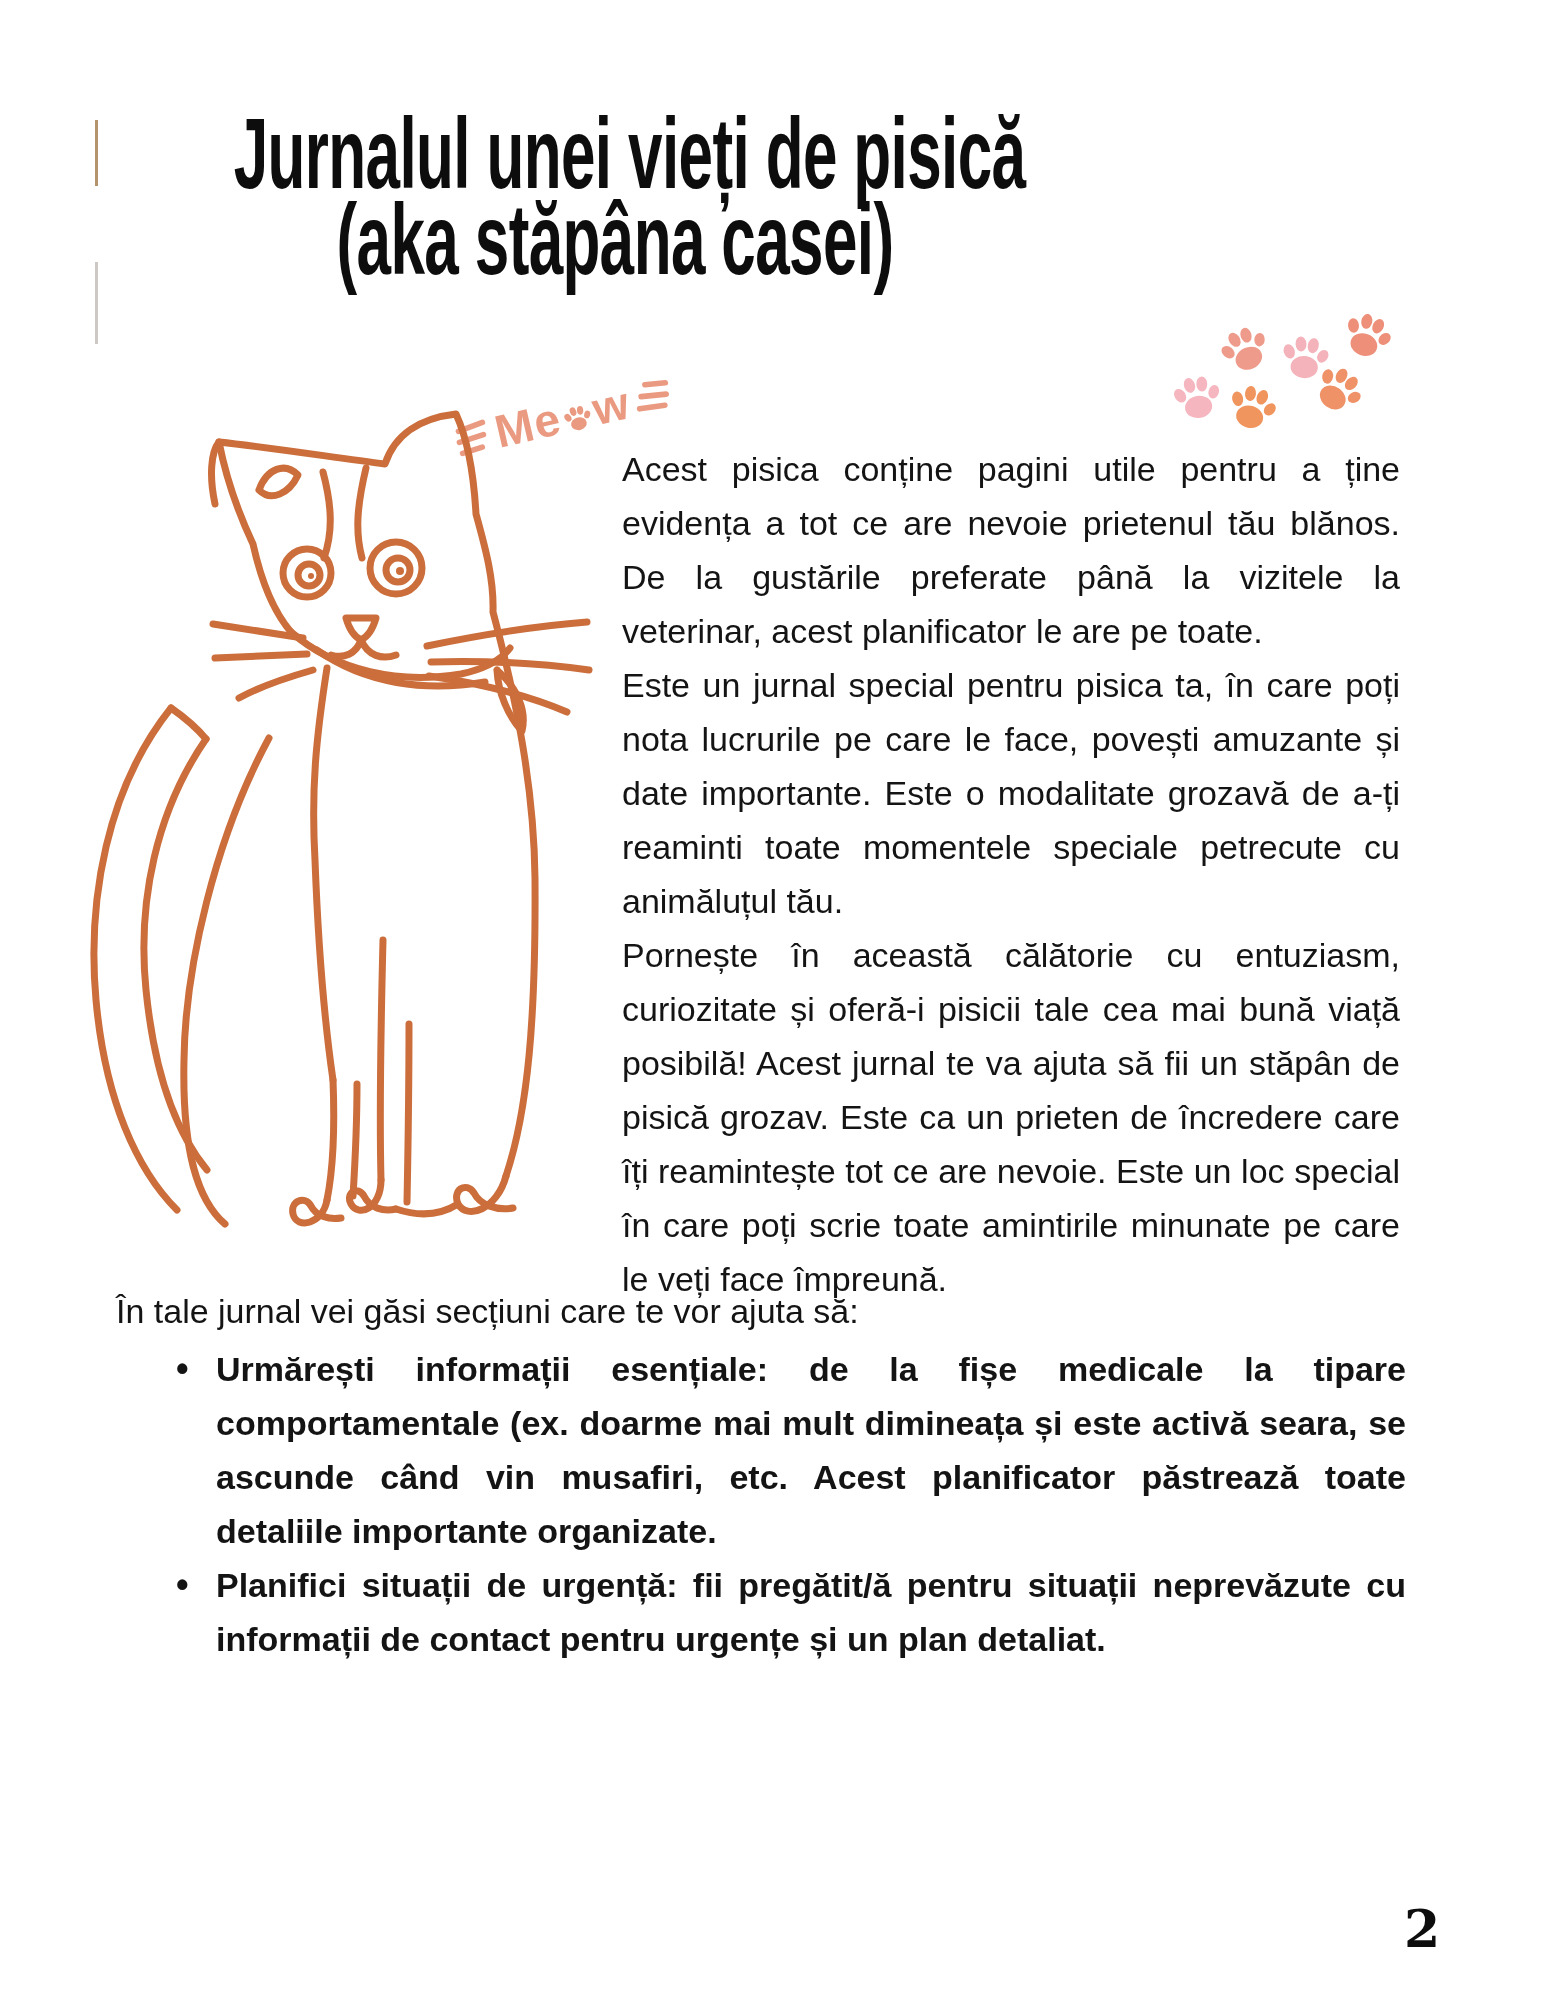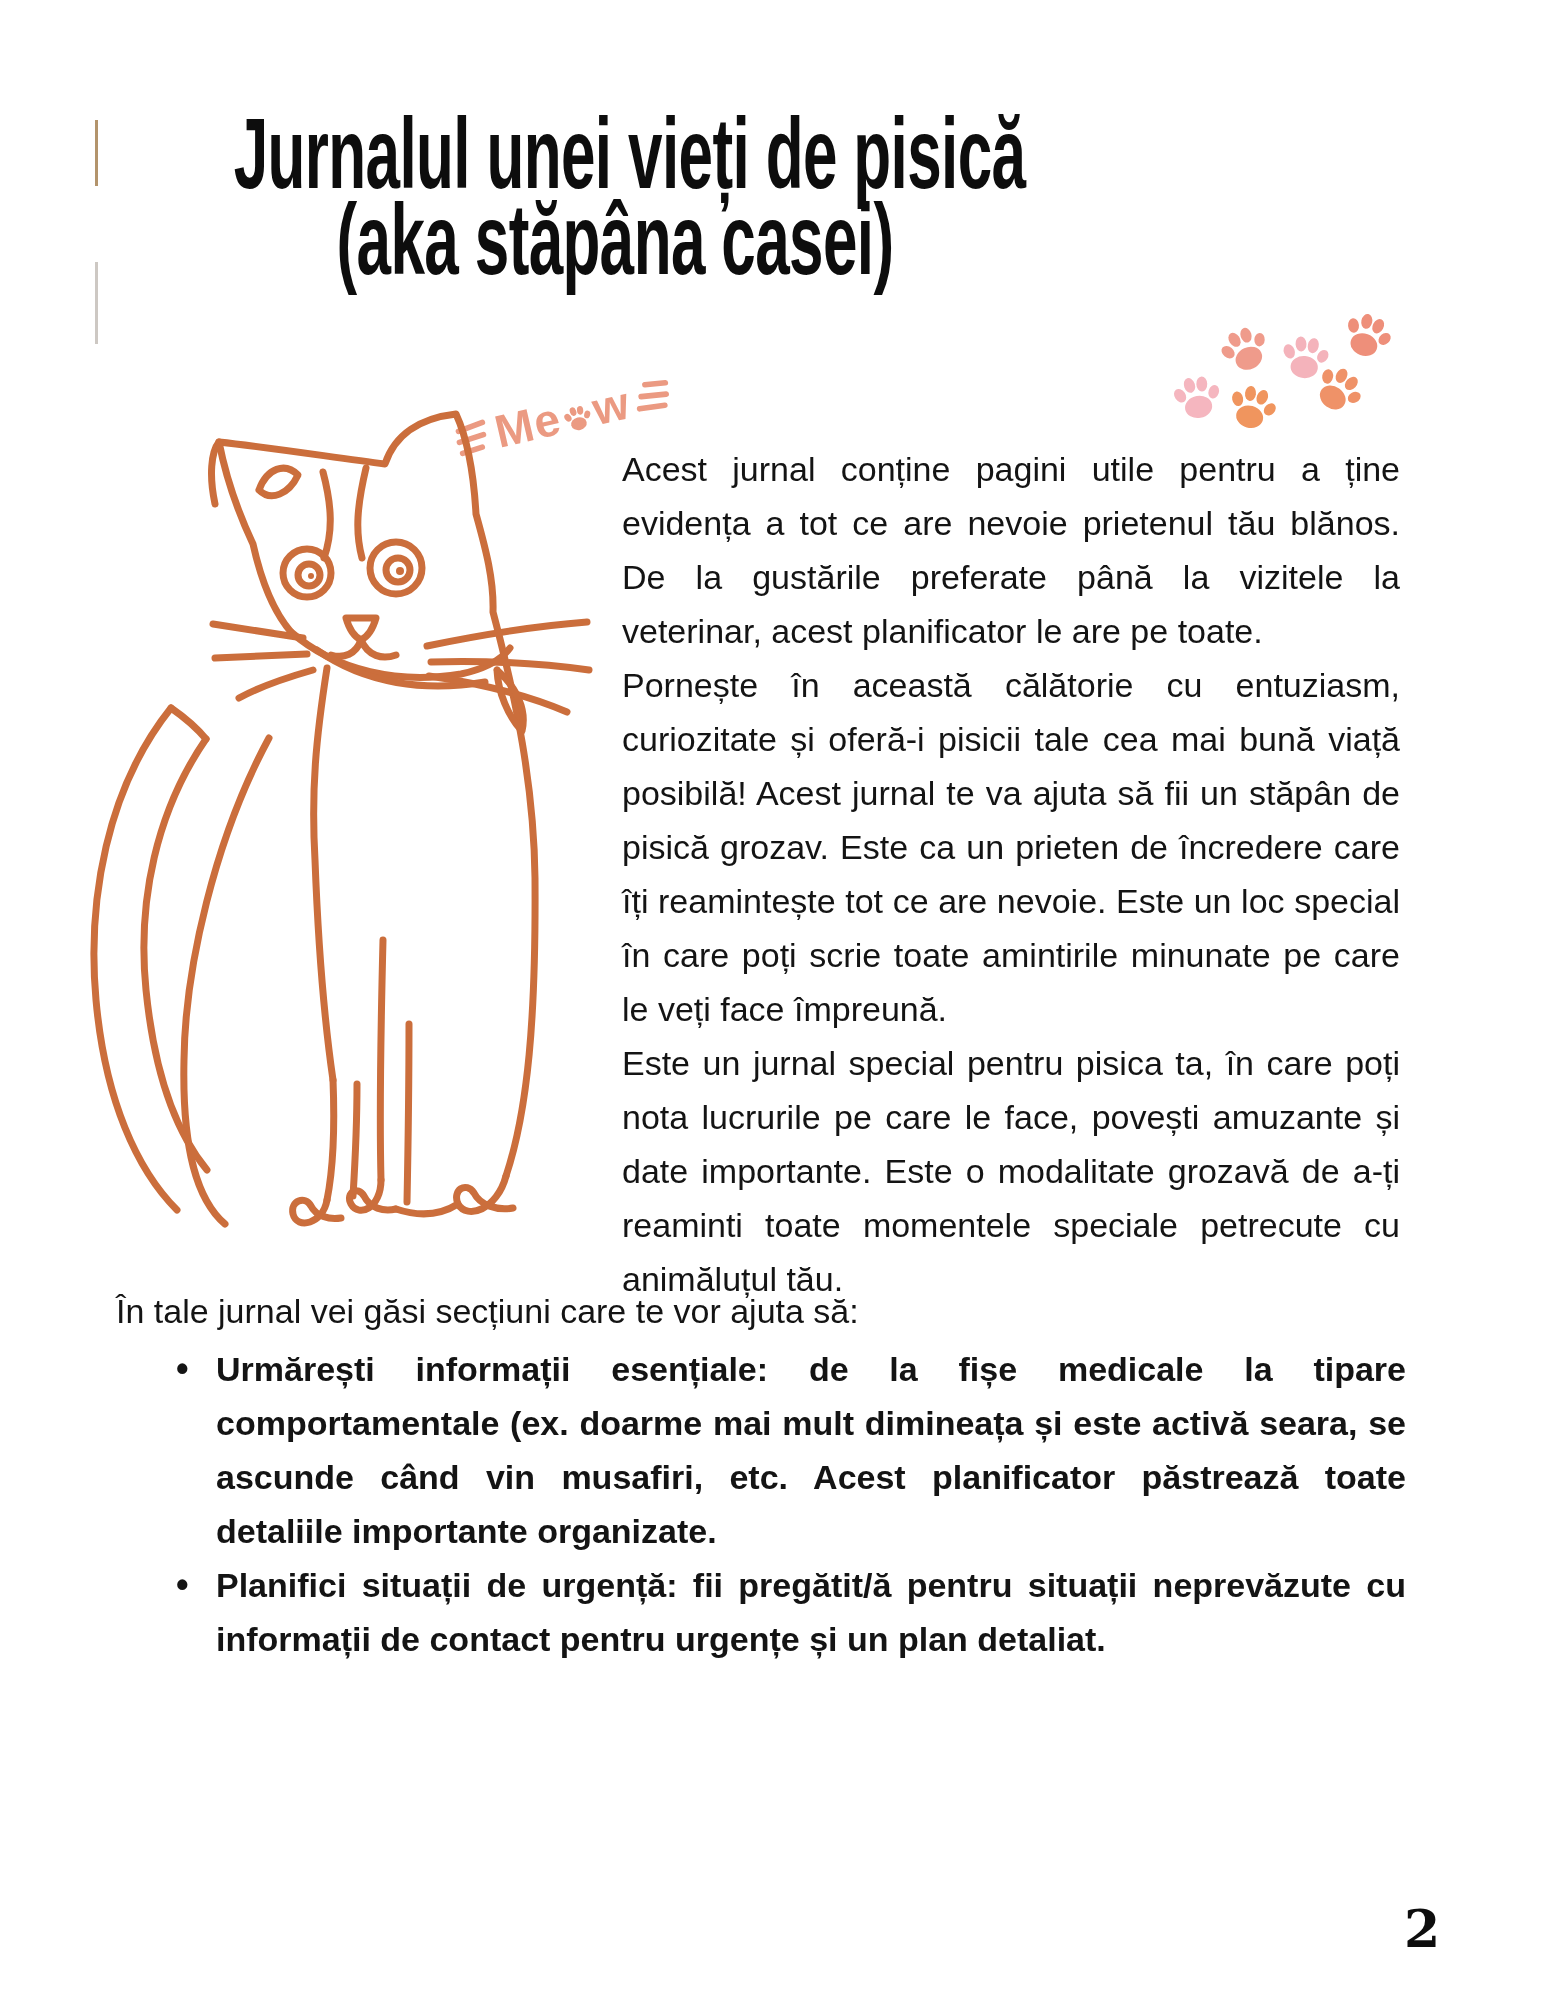--- a/index.html
+++ b/index.html
@@ -210,23 +210,23 @@
 
       <path d="M 204 420 C 150 520 120 650 119 742 C 117 832 132 882 160 906"></path>
 
       <path d="M 106 390 C 42 470 22 582 31 682 C 40 782 72 852 112 892"></path>
       <path d="M 141 421 C 92 492 72 582 81 672 C 89 752 109 812 142 852"></path>
       <path d="M 106 390 C 119 399 131 409 141 421"></path>
     </g>
   </svg>
 
   <div class="intro-col">
-    <p>Acest jurnal conține pagini utile pentru a ține evidența a tot ce are nevoie prietenul tău blănos. De la gustările preferate până la vizitele la veterinar, acest planificator le are pe toate.</p>
+    <p>Acest pisica conține pagini utile pentru a ține evidența a tot ce are nevoie prietenul tău blănos. De la gustările preferate până la vizitele la veterinar, acest planificator le are pe toate.</p>
+    <p>Este un jurnal special pentru pisica ta, în care poți nota lucrurile pe care le face, povești amuzante și date importante. Este o modalitate grozavă de a-ți reaminti toate momentele speciale petrecute cu animăluțul tău.</p>
     <p>Pornește în această călătorie cu entuziasm, curiozitate și oferă-i pisicii tale cea mai bună viață posibilă! Acest jurnal te va ajuta să fii un stăpân de pisică grozav. Este ca un prieten de încredere care îți reamintește tot ce are nevoie.  Este un loc special în care poți scrie toate amintirile minunate pe care le veți face împreună.</p>
-    <p>Este un jurnal special pentru pisica ta, în care poți nota lucrurile pe care le face, povești amuzante și date importante. Este o modalitate grozavă de a-ți reaminti toate momentele speciale petrecute cu animăluțul tău.</p>
   </div>
 
   <div class="sections-lead">În tale jurnal vei găsi secțiuni care te vor ajuta să:</div>
 
   <div class="bullet-list">
     <ul>
       <li>Urmărești informații esențiale: de la fișe medicale la tipare comportamentale (ex. doarme mai mult dimineața și este activă seara, se ascunde când vin musafiri, etc. Acest planificator păstrează toate detaliile importante organizate.</li>
       <li>Planifici situații de urgență: fii pregătit/ă pentru situații neprevăzute cu informații de contact pentru urgențe și un plan detaliat.</li>
     </ul>
   </div>

